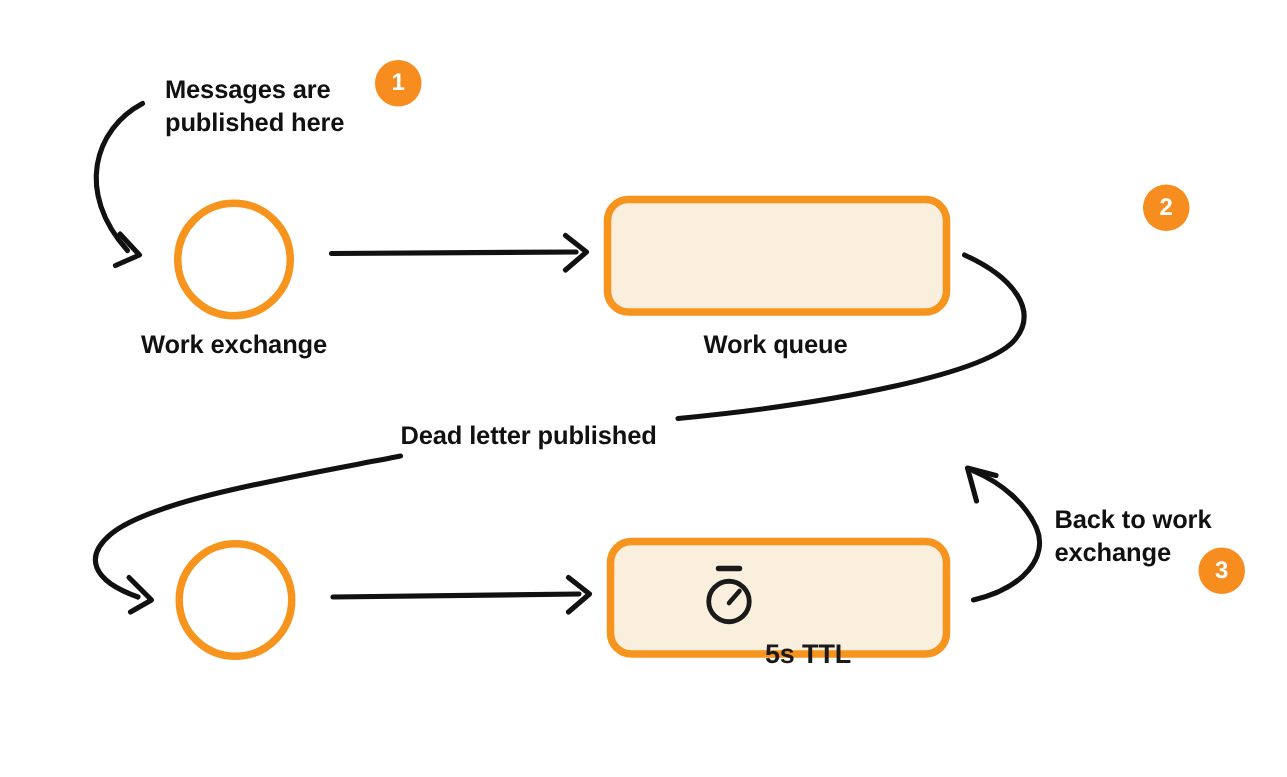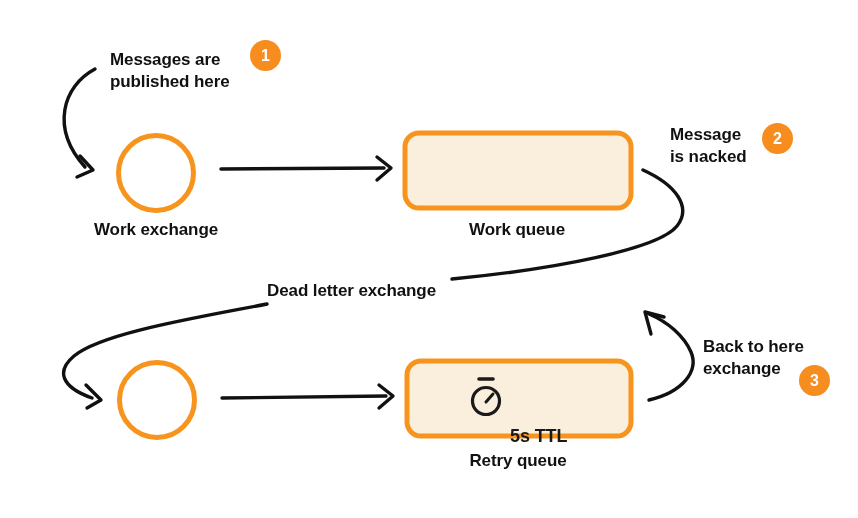--- a/index.html
+++ b/index.html
@@ -110,27 +110,24 @@
     </g>
   </svg>
 
   <div class="note" style="left:110px;top:49px;">Messages are
 published here</div>
   <div class="badge" style="left:250px;top:40px;">1</div>
 
   <div class="node-label" style="left:517px;top:219px;">Work queue</div>
   <div class="node-label" style="left:156px;top:219px;">Work exchange</div>
 
-  <div class="note" style="left:670px;top:124px;">Message
-is nacked</div>
   <div class="badge" style="left:762px;top:123px;">2</div>
 
-  <div class="note" style="left:267px;top:280px;">Dead letter exchange</div>
+  <div class="note" style="left:267px;top:280px;">Dead letter published</div>
 
-  <div class="note" style="left:703px;top:336px;">Back to here
+  <div class="note" style="left:703px;top:336px;">Back to work
 exchange</div>
   <div class="badge" style="left:799px;top:365px;">3</div>
 
   <div class="ttl-label" style="left:510px;top:389px;">5s TTL</div>
 
-  <div class="node-label" style="left:518px;top:450px;">Retry queue</div>
 
 </div>
 
 </body></html>

